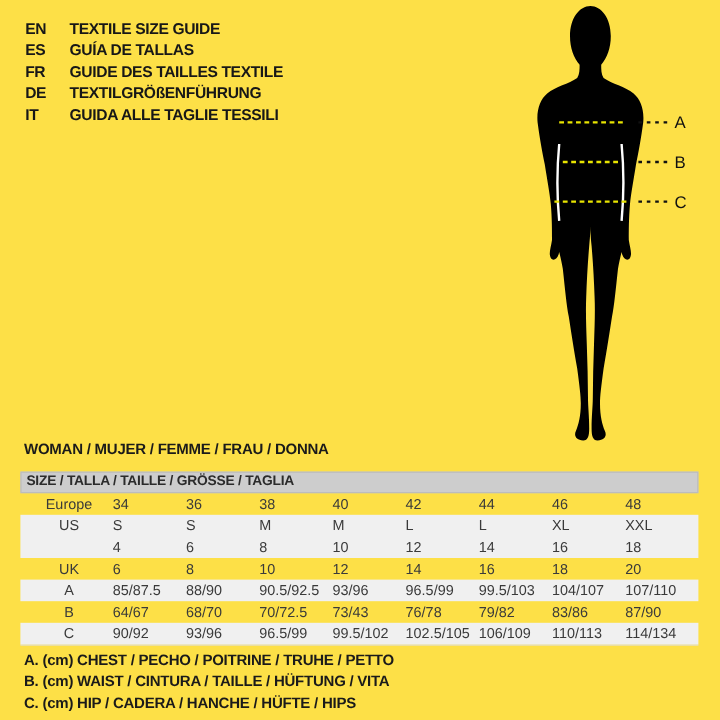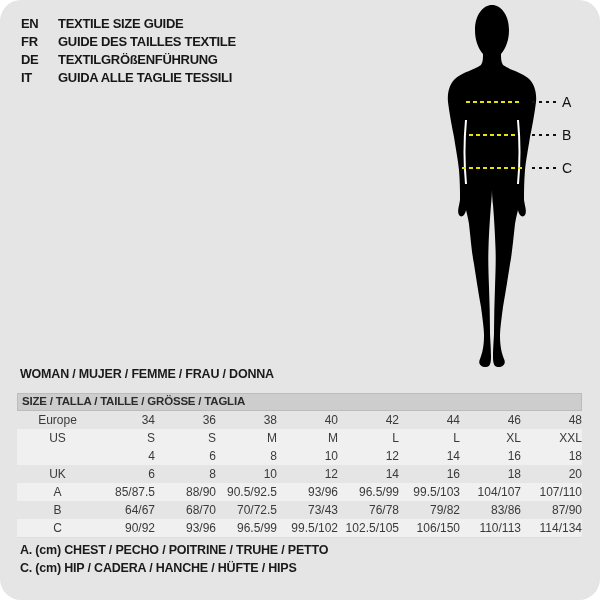--- a/index.html
+++ b/index.html
@@ -1,19 +1,19 @@
 <!DOCTYPE html>
 <html><head>
 <meta charset="utf-8">
 <style>
   * { margin:0; padding:0; box-sizing:border-box; }
   html,body { background:#ffffff; }
   .page {
-    position:relative; width:600px; height:600px; background:#e5e5e5;
-    font-family:"Liberation Sans","DejaVu Sans",sans-serif; color:#1c1c1c; overflow:hidden;border-radius:21px;
+    position:relative; width:600px; height:600px; background:#fde047;
+    font-family:"Liberation Sans","DejaVu Sans",sans-serif; color:#1c1c1c; overflow:hidden;
   }
   
   .lang-list { position:absolute; left:21px; top:15px; }
   .lang-row { display:flex; height:18px; line-height:18px; }
   .lang-code { width:37px; font-size:13px; font-weight:bold; letter-spacing:-0.3px; color:#171717; }
   .lang-title { font-size:13px; font-weight:bold; letter-spacing:-0.3px; color:#171717; white-space:nowrap; }
   
   .figure { position:absolute; left:420px; top:2px; width:180px; height:372px; }
   .figure svg { position:absolute; left:0; top:0; }
   .measure-label { position:absolute; width:18px; height:18px; font-size:14px; color:#111; text-align:left; line-height:18px; }
@@ -22,35 +22,39 @@
   .lbl-c { left:142px; top:157px; }
   
   .section-title { position:absolute; left:20px; top:367px; font-size:12.5px; font-weight:bold; letter-spacing:-0.2px; color:#1a1a1a; }
   
   .size-table { position:absolute; left:17px; top:393px; width:565px; font-size:12px; color:#3a3a3a; border-bottom:1px solid #dedede; }
   .t-header { height:18px; line-height:15px; background:#cdcdcd; border:1px solid #bcbcbc; font-size:11.5px; font-weight:bold; letter-spacing:-0.2px; color:#2b2b2b; padding-left:4px; }
   .t-row { display:grid; grid-template-columns:77px repeat(8,61px); height:18px; line-height:18px; }
   .t-row.double { height:36px; }
   .t-row.stripe { background:#f0f0f0; }
   .t-label { text-align:center; padding-left:4px; white-space:nowrap; }
-  .t-cell { text-align:right; white-space:nowrap; }
+  .t-cell { text-align:left; white-space:nowrap; }
   .t-cell .sub { display:block; height:18px; line-height:18px; }
   
   .legend { position:absolute; left:20px; top:541px; }
   .legend-line { height:18px; line-height:18px; font-size:12.5px; font-weight:bold; letter-spacing:-0.2px; color:#1a1a1a; white-space:nowrap; }
 </style>
 </head>
 <body>
 
 <div class="page">
 
   <div class="lang-list">
     <div class="lang-row">
       <span class="lang-code">EN</span>
       <span class="lang-title">TEXTILE SIZE GUIDE</span>
+    </div>
+    <div class="lang-row">
+      <span class="lang-code">ES</span>
+      <span class="lang-title">GUÍA DE TALLAS</span>
     </div>
     <div class="lang-row">
       <span class="lang-code">FR</span>
       <span class="lang-title">GUIDE DES TAILLES TEXTILE</span>
     </div>
     <div class="lang-row">
       <span class="lang-code">DE</span>
       <span class="lang-title">TEXTILGRÖßENFÜHRUNG</span>
     </div>
     <div class="lang-row">
@@ -210,24 +214,25 @@
       <div class="t-cell">87/90</div>
     </div>
 
     <div class="t-row stripe">
       <div class="t-label">C</div>
       <div class="t-cell">90/92</div>
       <div class="t-cell">93/96</div>
       <div class="t-cell">96.5/99</div>
       <div class="t-cell">99.5/102</div>
       <div class="t-cell">102.5/105</div>
-      <div class="t-cell">106/150</div>
+      <div class="t-cell">106/109</div>
       <div class="t-cell">110/113</div>
       <div class="t-cell">114/134</div>
     </div>
   </div>
 
   <div class="legend">
     <div class="legend-line">A. (cm) CHEST / PECHO / POITRINE / TRUHE / PETTO</div>
+    <div class="legend-line">B. (cm) WAIST / CINTURA / TAILLE / HÜFTUNG / VITA</div>
     <div class="legend-line">C. (cm) HIP / CADERA / HANCHE / HÜFTE / HIPS</div>
   </div>
 
 </div>
 
 </body></html>

